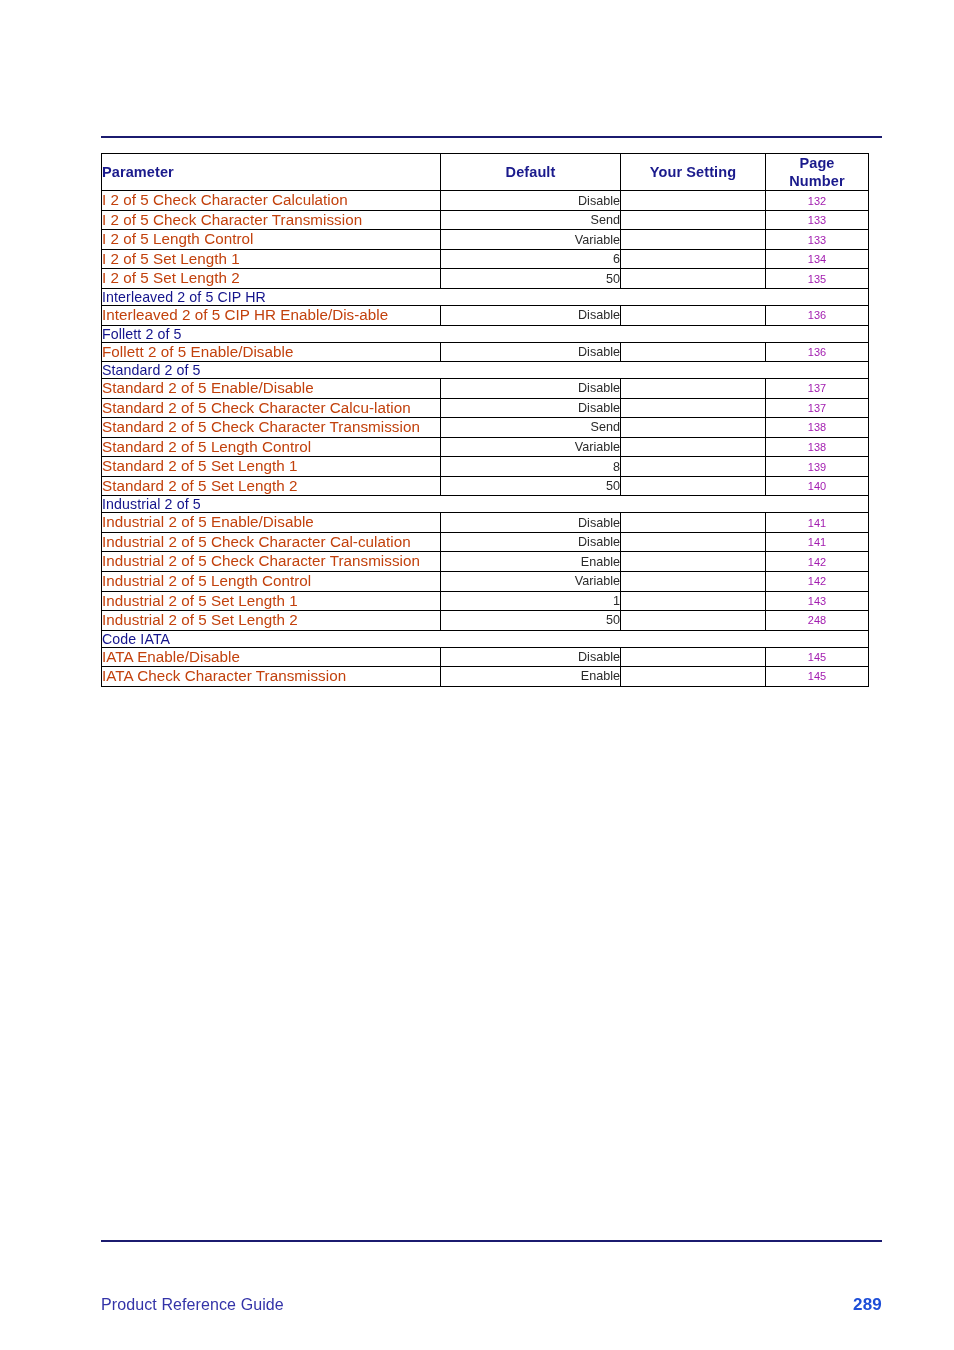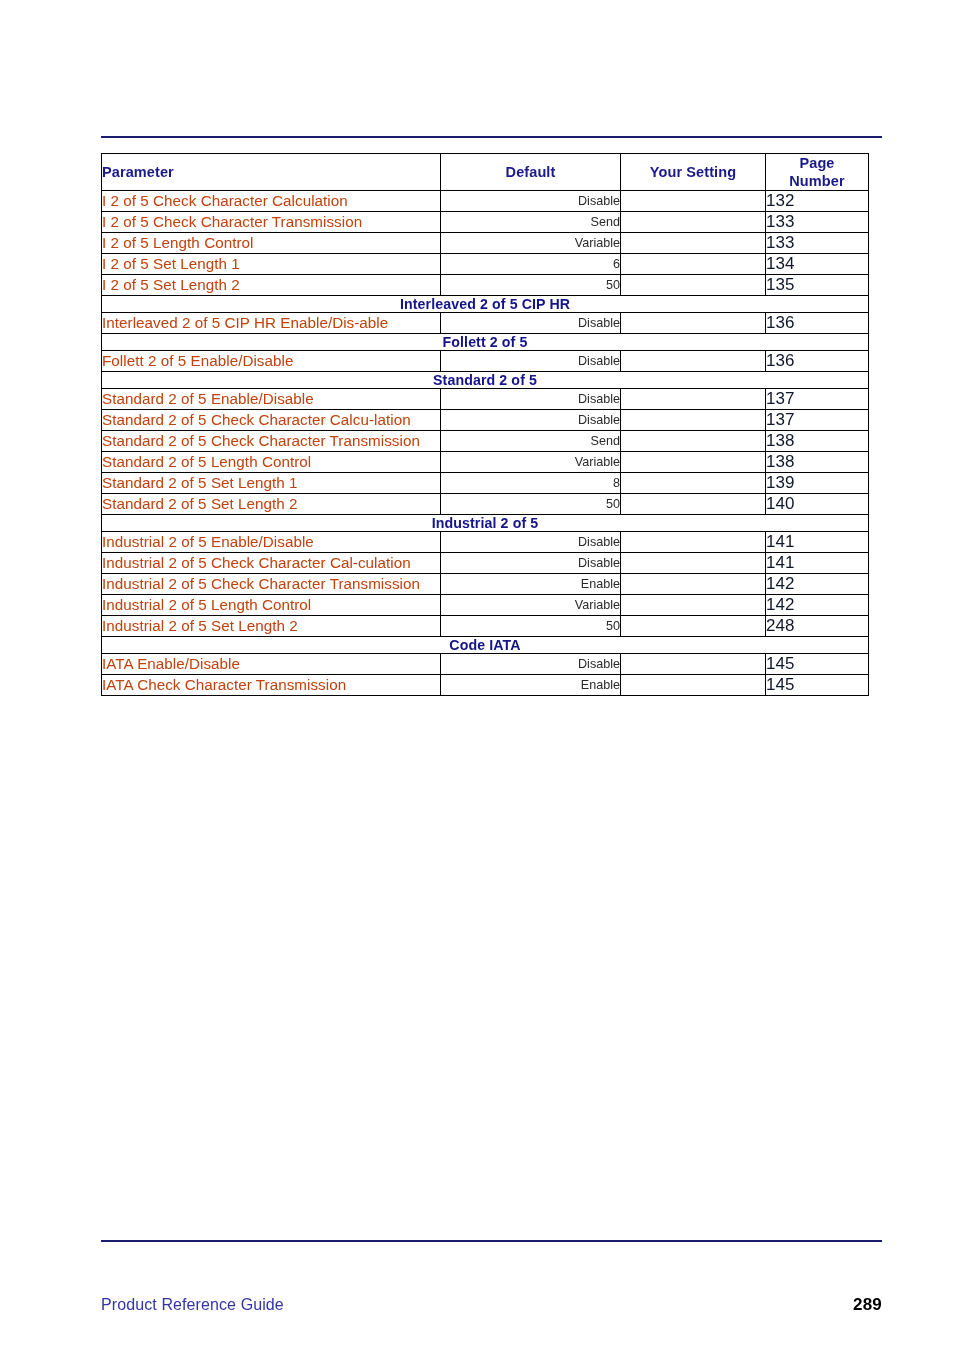--- a/index.html
+++ b/index.html
@@ -94,31 +94,32 @@
     padding: 7px 4px;
   }
 
   
   td.setting-cell {
     padding: 7px 4px;
   }
 
   
   td.page-cell {
-    color: #0f172a;
-    font-size: 17px;
+    color: #a21caf;
+    font-size: 11px;
+    text-align: center;
     padding: 7px 4px;
   }
 
   
   td.section-cell {
     color: #14148c;
-    font-weight: bold;
+    font-weight: normal;
     font-size: 14.2px;
-    text-align: center;
+    text-align: left;
     padding: 8px 9px 9px 9px;
     letter-spacing: 0.1px;
   }
 
   
   .footer-rule {
     position: absolute;
     left: 101px;
     top: 1240px;
     width: 781px;
@@ -135,21 +136,21 @@
     align-items: center;
     justify-content: space-between;
     margin-top: 44px;
   }
   .footer-left {
     color: #3333a8;
     font-size: 16px;
     letter-spacing: 0.1px;
   }
   .footer-right {
-    color: #000000;
+    color: #1d4ed8;
     font-size: 17px;
     font-weight: bold;
     letter-spacing: 0.2px;
   }
 </style>
 </head>
 <body>
 
 <div class="page">
 
@@ -283,20 +284,26 @@
             <td class="setting-cell"></td>
             <td class="page-cell">142</td>
           </tr>
           <tr>
             <td class="param-cell">Industrial 2 of 5 Length Control</td>
             <td class="default-cell">Variable</td>
             <td class="setting-cell"></td>
             <td class="page-cell">142</td>
           </tr>
           <tr>
+            <td class="param-cell">Industrial 2 of 5 Set Length 1</td>
+            <td class="default-cell">1</td>
+            <td class="setting-cell"></td>
+            <td class="page-cell">143</td>
+          </tr>
+          <tr>
             <td class="param-cell">Industrial 2 of 5 Set Length 2</td>
             <td class="default-cell">50</td>
             <td class="setting-cell"></td>
             <td class="page-cell">248</td>
           </tr>
           <tr>
             <td class="section-cell" colspan="4">Code IATA</td>
           </tr>
           <tr>
             <td class="param-cell">IATA Enable/Disable</td>

